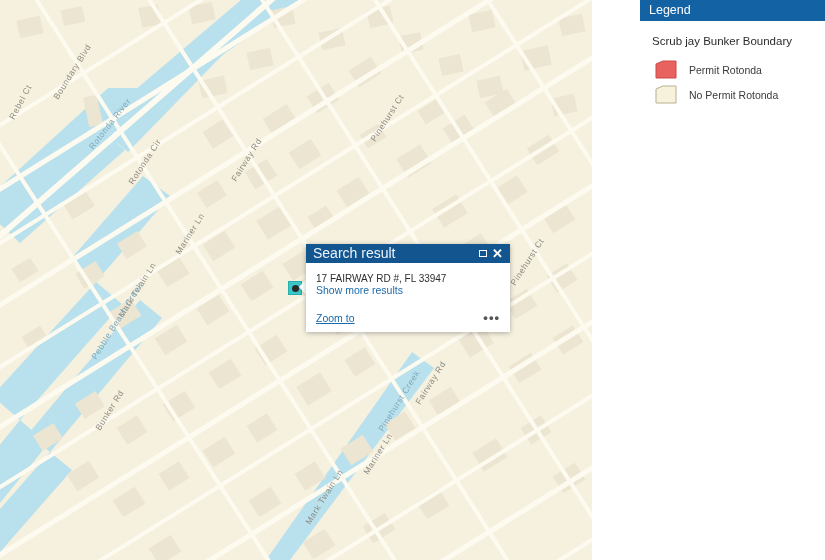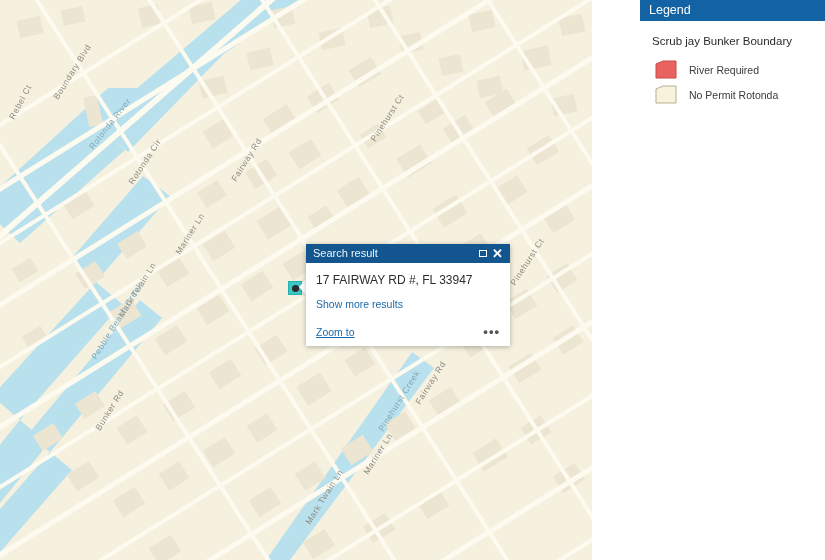--- a/index.html
+++ b/index.html
@@ -83,21 +83,21 @@
   #popup-header {
     background: #12558f;
     height: 19px;
     display: flex;
     align-items: center;
     padding: 0 5px 0 7px;
     color: #ffffff;
   }
   #popup-title {
     flex: 1;
-    font-size: 11px;
+    font-size: 14px;
     color: #eef4fa;
     line-height: 19px;
     white-space: nowrap;
   }
   .hdr-btn {
     width: 15px; height: 15px;
     display: flex; align-items: center; justify-content: center;
     cursor: pointer;
   }
   .ico-max {
@@ -108,23 +108,22 @@
   .ico-close {
     color: #ffffff;
     font-size: 13px;
     line-height: 13px;
     font-weight: bold;
   }
   #popup-body {
     padding: 10px 10px 0 10px;
   }
   #popup-addr {
-    font-size: 12px;
+    font-size: 10px;
     color: #2d2d2d;
-    margin-bottom: 11px;
     white-space: nowrap;
   }
   #popup-more {
     font-size: 10.5px;
     color: #1b6aab;
     cursor: pointer;
     display: inline-block;
   }
   #popup-footer {
     margin-top: 16px;
@@ -413,21 +412,21 @@
         </svg>
       </span>
     </div>
     <div id="legend-body">
       <div id="legend-group-title">Scrub jay Bunker Boundary</div>
       <div id="legend-items">
           <div class="legend-row">
             <span class="legend-swatch"><svg width="22" height="19" viewBox="0 0 22 19">
                 <path d="M1 18 L1 4 L8 1 L21 1 L21 18 Z" fill="#e8625f" stroke="#c94a47" stroke-width="1"></path>
               </svg></span>
-            <span class="legend-label">River Required</span>
+            <span class="legend-label">Permit Rotonda</span>
           </div>
           <div class="legend-row">
             <span class="legend-swatch"><svg width="22" height="19" viewBox="0 0 22 19">
                 <path d="M1 18 L1 4 L8 1 L21 1 L21 18 Z" fill="#f7f2dc" stroke="#b8b093" stroke-width="1"></path>
               </svg></span>
             <span class="legend-label">No Permit Rotonda</span>
           </div>
         </div>
     </div>
 

